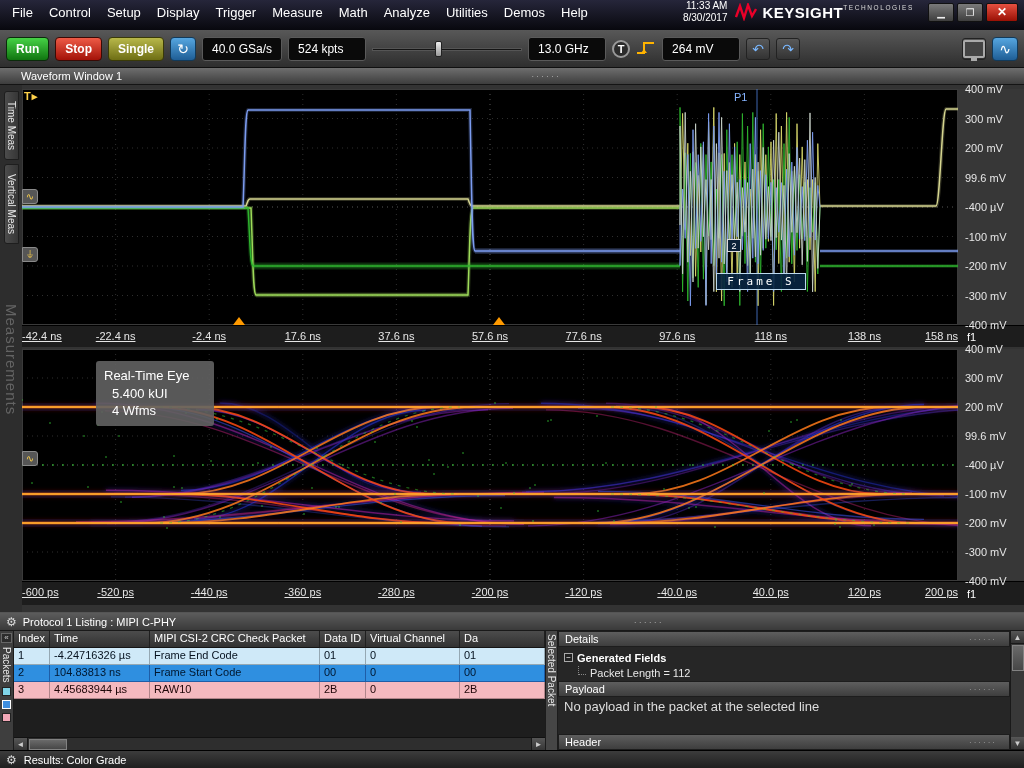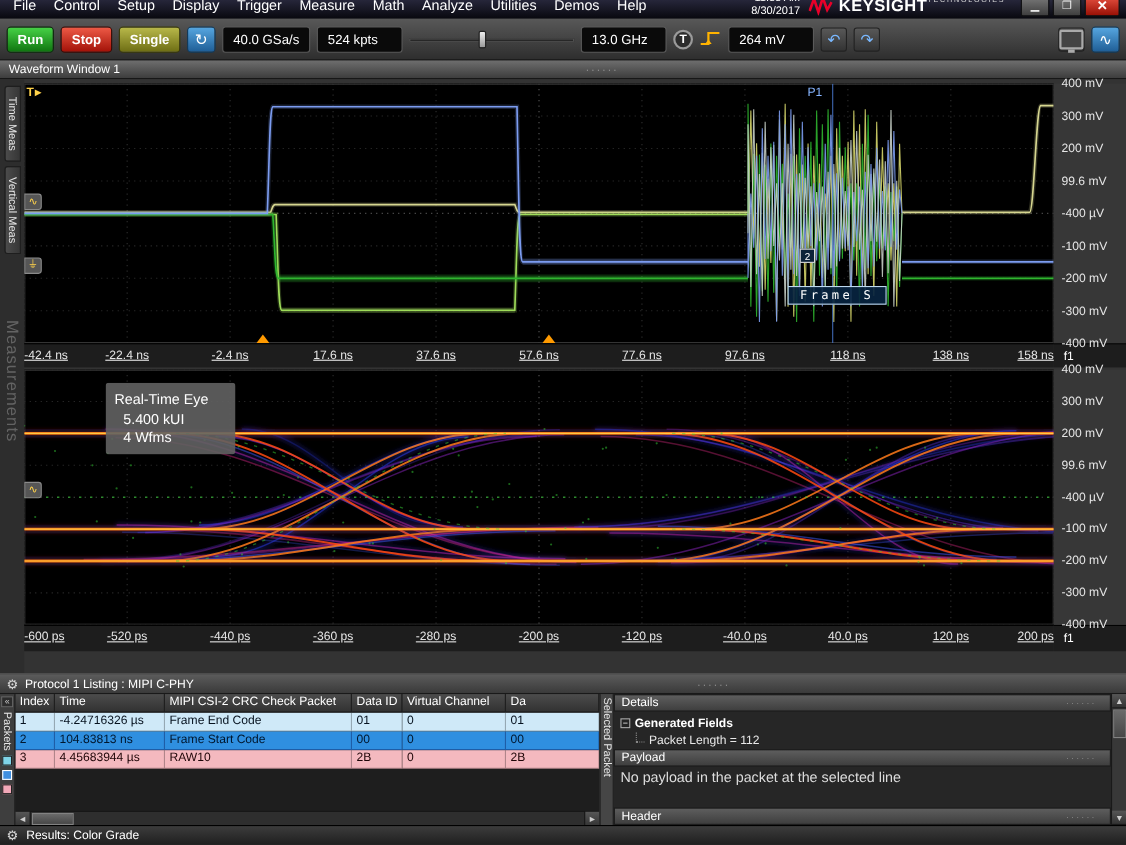--- a/index.html
+++ b/index.html
@@ -1,21 +1,21 @@
 <!DOCTYPE html>
 <html><head>
 <meta charset="utf-8">
 <style>
   *{margin:0;padding:0;box-sizing:border-box;}
   html,body{width:1024px;height:768px;overflow:hidden;background:#222;
     font-family:"Liberation Sans",sans-serif;color:#eee;}
   .screen{position:relative;width:1024px;height:768px;display:flex;flex-direction:column;background:#333;}
 
   
-  .menubar{height:17px;background:linear-gradient(#26263a,#08080e);display:flex;align-items:flex-end;padding:0 4px;flex:0 0 auto;}
+  .menubar{height:30px;background:linear-gradient(#26263a,#08080e);display:flex;align-items:flex-start;padding:0 4px;flex:0 0 auto;}
   .menu-items{display:flex;align-items:center;}
   .menu-item{padding:5px 8px;font-size:13px;color:#fff;cursor:default;}
   .menubar-right{margin-left:auto;display:flex;align-items:center;gap:8px;padding-right:2px;}
   .clock{font-size:10px;line-height:1.2;text-align:right;color:#fff;}
   .brand{display:flex;align-items:center;gap:5px;}
   .brand-text{display:flex;flex-direction:row;line-height:1;}
   .brand-name{font-size:15px;font-weight:bold;letter-spacing:.5px;color:#fff;}
   .brand-sub{font-size:6.5px;letter-spacing:1.6px;color:#ddd;}
   .winbtns{display:flex;gap:3px;margin-left:6px;}
   .winbtn{width:26px;height:19px;border:1px solid #111;border-radius:2px;background:linear-gradient(#7a7a7a,#3e3e3e);
@@ -41,21 +41,21 @@
   .trig-circle{width:18px;height:18px;border-radius:50%;border:2px solid #9a9a9a;background:#2c2c2c;color:#fff;
     font-size:11px;font-weight:bold;display:flex;align-items:center;justify-content:center;}
   .tb-sq{width:24px;height:22px;border-radius:3px;border:1px solid #222;background:linear-gradient(#585858,#333);
     color:#7ab8ff;font-size:14px;display:flex;align-items:center;justify-content:center;}
   .spacer{flex:1;}
   .monitor-icon{width:22px;height:18px;border:2px solid #aaa;border-radius:2px;background:#444;position:relative;}
   .monitor-icon::after{content:"";position:absolute;left:6px;bottom:-5px;width:6px;height:3px;background:#aaa;}
 
   
   .wintitle{height:17px;background:linear-gradient(#6e6e6e,#3d3d3d);border-bottom:1px solid #141414;
-    display:flex;align-items:center;font-size:11px;color:#fff;padding:0 8px;flex:0 0 auto;}
+    display:flex;align-items:center;font-size:11px;color:#fff;padding:0 21px;flex:0 0 auto;}
   .drag-dots{margin-left:auto;margin-right:45%;color:#a8a8a8;letter-spacing:2px;font-size:9px;}
 
   
   .main{flex:1;display:flex;background:#333;min-height:0;}
   .sidebar{width:22px;background:#2d2d2d;display:flex;flex-direction:column;align-items:center;padding-top:6px;flex:0 0 auto;}
   .vtext{writing-mode:vertical-rl;}
   .side-tab{background:linear-gradient(90deg,#4c4c4c,#363636);border:1px solid #1e1e1e;border-radius:3px 0 0 3px;
     padding:9px 1px;margin-bottom:4px;font-size:10px;color:#e8e8e8;}
   .watermark{margin-top:56px;font-size:15px;color:#909090;opacity:.55;letter-spacing:1px;}
 

